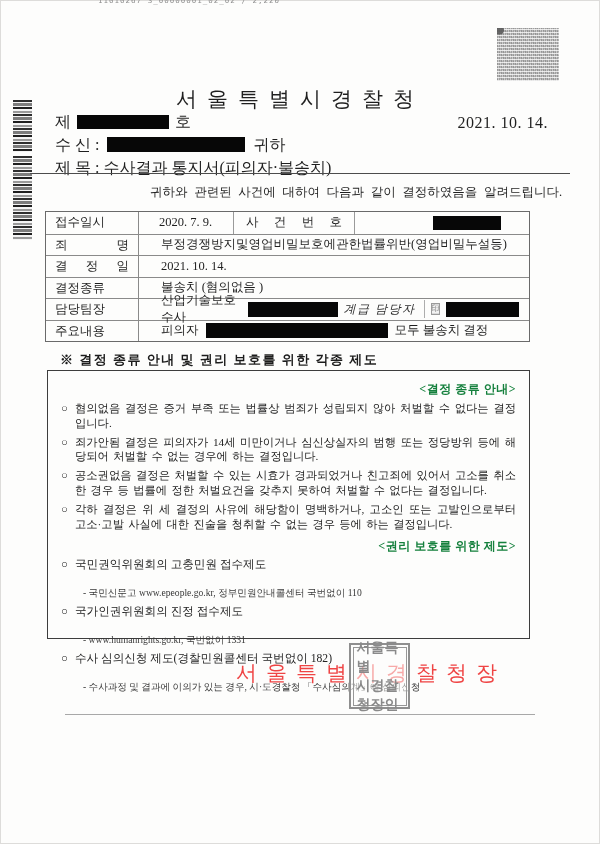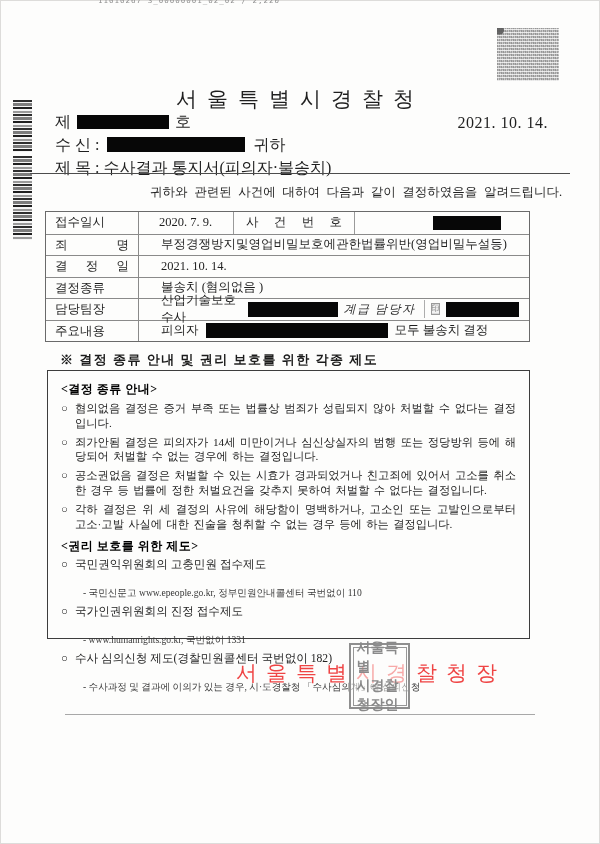--- a/index.html
+++ b/index.html
@@ -57,21 +57,21 @@
   .rank { font-style:italic; font-size:12px; letter-spacing:1.5px; color:#2c2c2c; white-space:nowrap; }
   .cell-div { display:inline-block; width:0; height:18px; border-left:1px solid #adadad; margin:0 6px 0 8px; }
   .staff-seal { display:inline-flex; align-items:center; justify-content:center; width:11px; height:12px;
                 border:1px solid #9a9a9a; color:#8b8b8b; font-size:8px; line-height:1; overflow:hidden;
                 background:repeating-linear-gradient(0deg,#d9d9d9 0 1px,#f2f2f2 1px 3px); }
 
   .notice-head { position:absolute; top:351px; left:60px; font-size:13px; font-weight:700;
                  letter-spacing:1.5px; color:#1c1c1c; }
   .box { position:absolute; top:370px; left:47px; width:483px; height:269px;
          border:1.6px solid #3d3d3d; padding:8px 13px 0 13px; }
-  .sec-title { font-size:12px; font-weight:700; letter-spacing:.5px; margin:2px 0 3px 0; color:#000000; }
+  .sec-title { font-size:12px; font-weight:700; letter-spacing:.5px; margin:2px 0 3px 0; color:#15803d;text-align:right; }
   .bullet-item { display:flex; font-size:11.3px; line-height:14.6px; margin-bottom:4.5px; color:#222; }
   .bullet-item .bl { flex:0 0 14px; }
   .bullet-item .bt { flex:1; text-align:justify; word-spacing:1.5px; }
   .rights { margin-top:7px; }
   .r-item { margin-bottom:6px; }
   .r-title { display:flex; font-size:11.6px; line-height:14px; color:#222; }
   .r-title .bl { flex:0 0 14px; }
   .r-detail { font-size:9.6px; color:#383838; padding-left:22px; line-height:12px; margin-top:15px; }
 
   .signer { position:absolute; top:659px; left:236px; font-size:21px; letter-spacing:9px;

